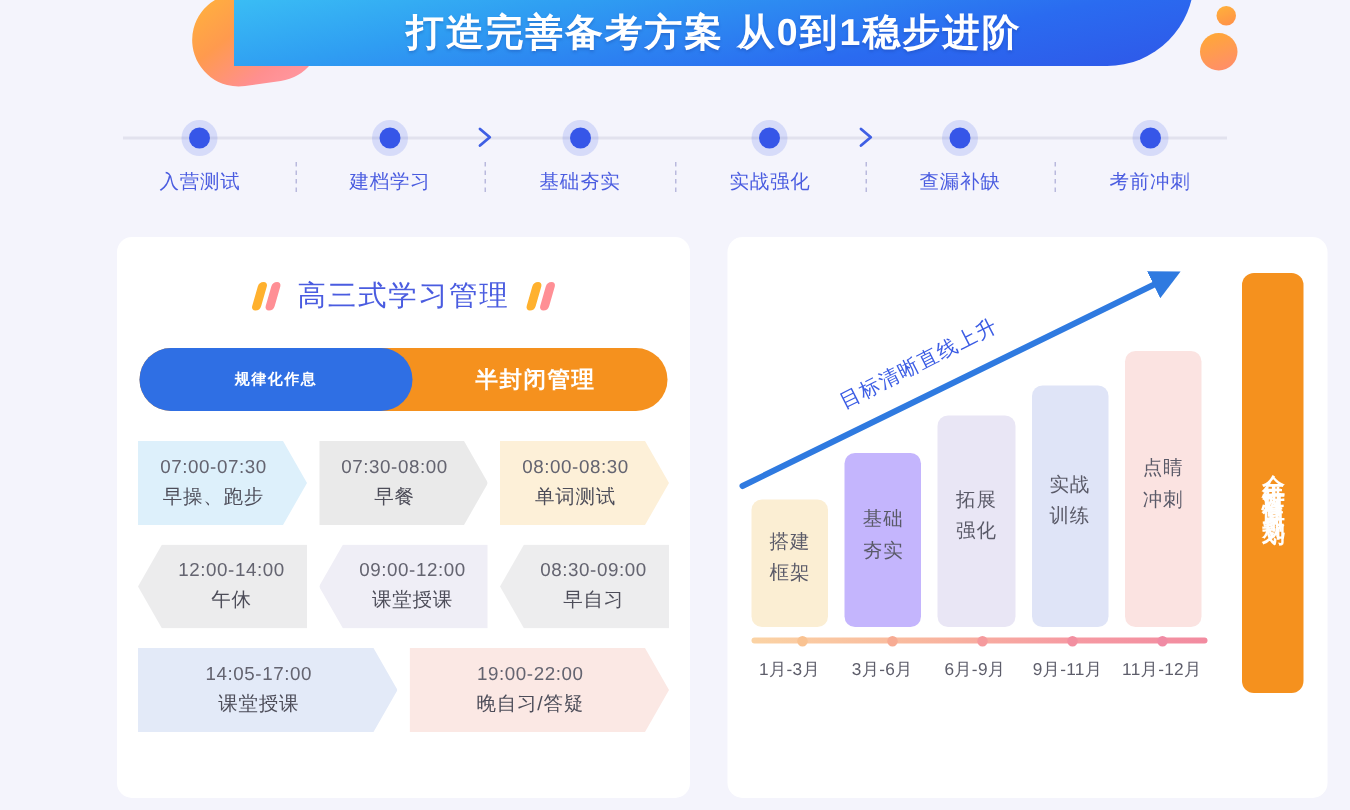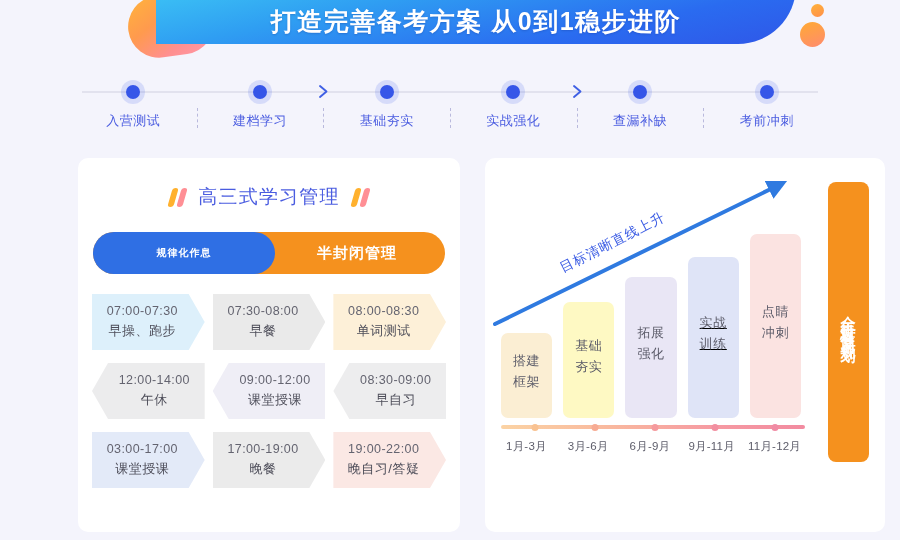--- a/index.html
+++ b/index.html
@@ -396,26 +396,22 @@
             <div class="c-time">09:00-12:00</div>
             <div class="c-name">课堂授课</div>
           </div>
           <div class="chip dir-left" style="background: rgb(237, 237, 238);">
             <div class="c-time">08:30-09:00</div>
             <div class="c-name">早自习</div>
           </div>
         </div>
         <div class="sched-row">
           <div class="chip dir-right" style="background: rgb(227, 234, 248);">
-            <div class="c-time">03:00-17:00</div>
+            <div class="c-time">14:05-17:00</div>
             <div class="c-name">课堂授课</div>
-          </div>
-          <div class="chip dir-right" style="background: rgb(235, 235, 235);">
-            <div class="c-time">17:00-19:00</div>
-            <div class="c-name">晚餐</div>
           </div>
           <div class="chip dir-right" style="background: rgb(251, 232, 228);">
             <div class="c-time">19:00-22:00</div>
             <div class="c-name">晚自习/答疑</div>
           </div>
         </div>
       </div>
   </div>
 
   <div class="card" id="card-right">
@@ -429,29 +425,29 @@
         </defs>
         <line x1="4" y1="148" x2="286" y2="10" stroke="#2f7ae0" stroke-width="4" stroke-linecap="round" marker-end="url(#arrowhead)"></line>
       </svg>
       <div class="trend-label">目标清晰直线上升</div>
 
       <div class="bars" id="bars-host">
           <div class="bar" style="height: 41.3043%; background: rgb(251, 238, 211);">
             <div class="b-l">搭建</div>
             <div class="b-l">框架</div>
           </div>
-          <div class="bar" style="height: 56.5217%; background: #fef9c3; font-family: Liberation Serif, serif;">
+          <div class="bar" style="height: 56.5217%; background: #c4b5fd; font-family: Liberation Serif, serif;">
             <div class="b-l">基础</div>
             <div class="b-l">夯实</div>
           </div>
           <div class="bar" style="height: 68.6957%; background: rgb(233, 230, 245);">
             <div class="b-l">拓展</div>
             <div class="b-l">强化</div>
           </div>
-          <div class="bar" style="height: 78.2609%; background: rgb(223, 228, 247); text-decoration: underline;">
+          <div class="bar" style="height: 78.2609%; background: rgb(223, 228, 247);">
             <div class="b-l">实战</div>
             <div class="b-l">训练</div>
           </div>
           <div class="bar" style="height: 89.1304%; background: rgb(251, 227, 225);">
             <div class="b-l">点睛</div>
             <div class="b-l">冲刺</div>
           </div>
         </div>
       <div class="axis" id="axis-host">
           <div class="axis-dot" style="left: 34px; background: rgb(249, 194, 145);"></div>

